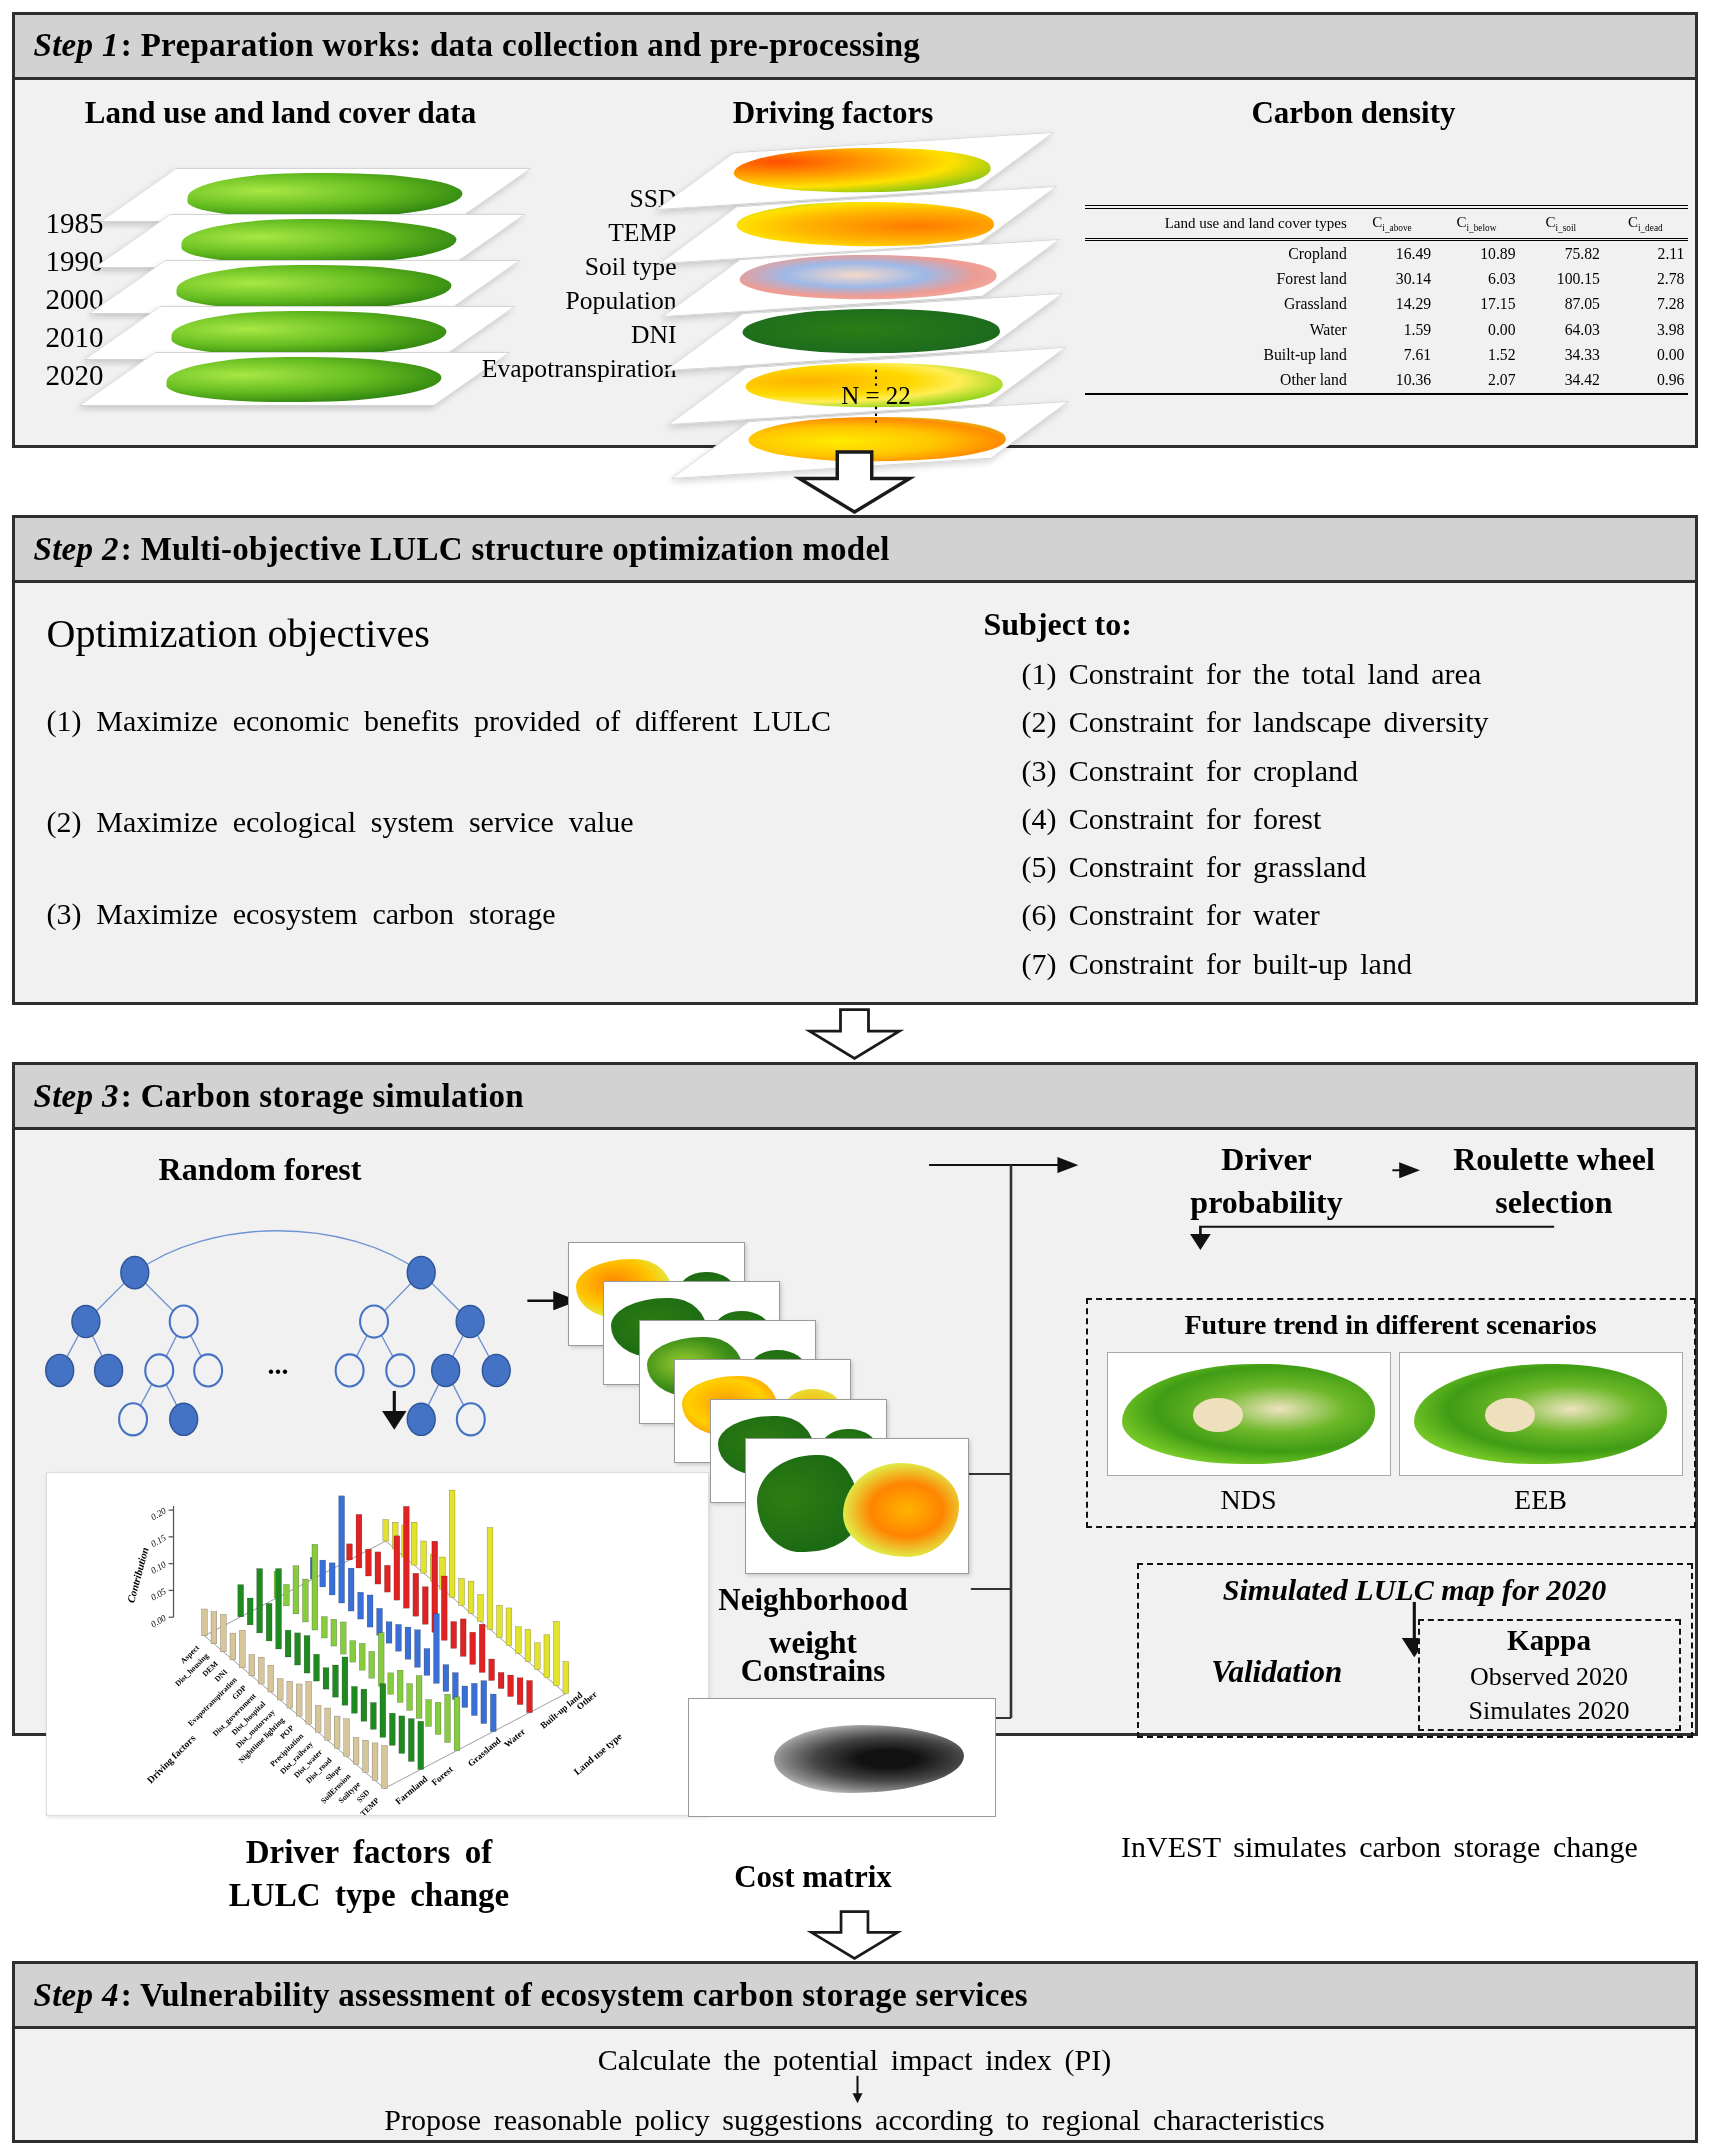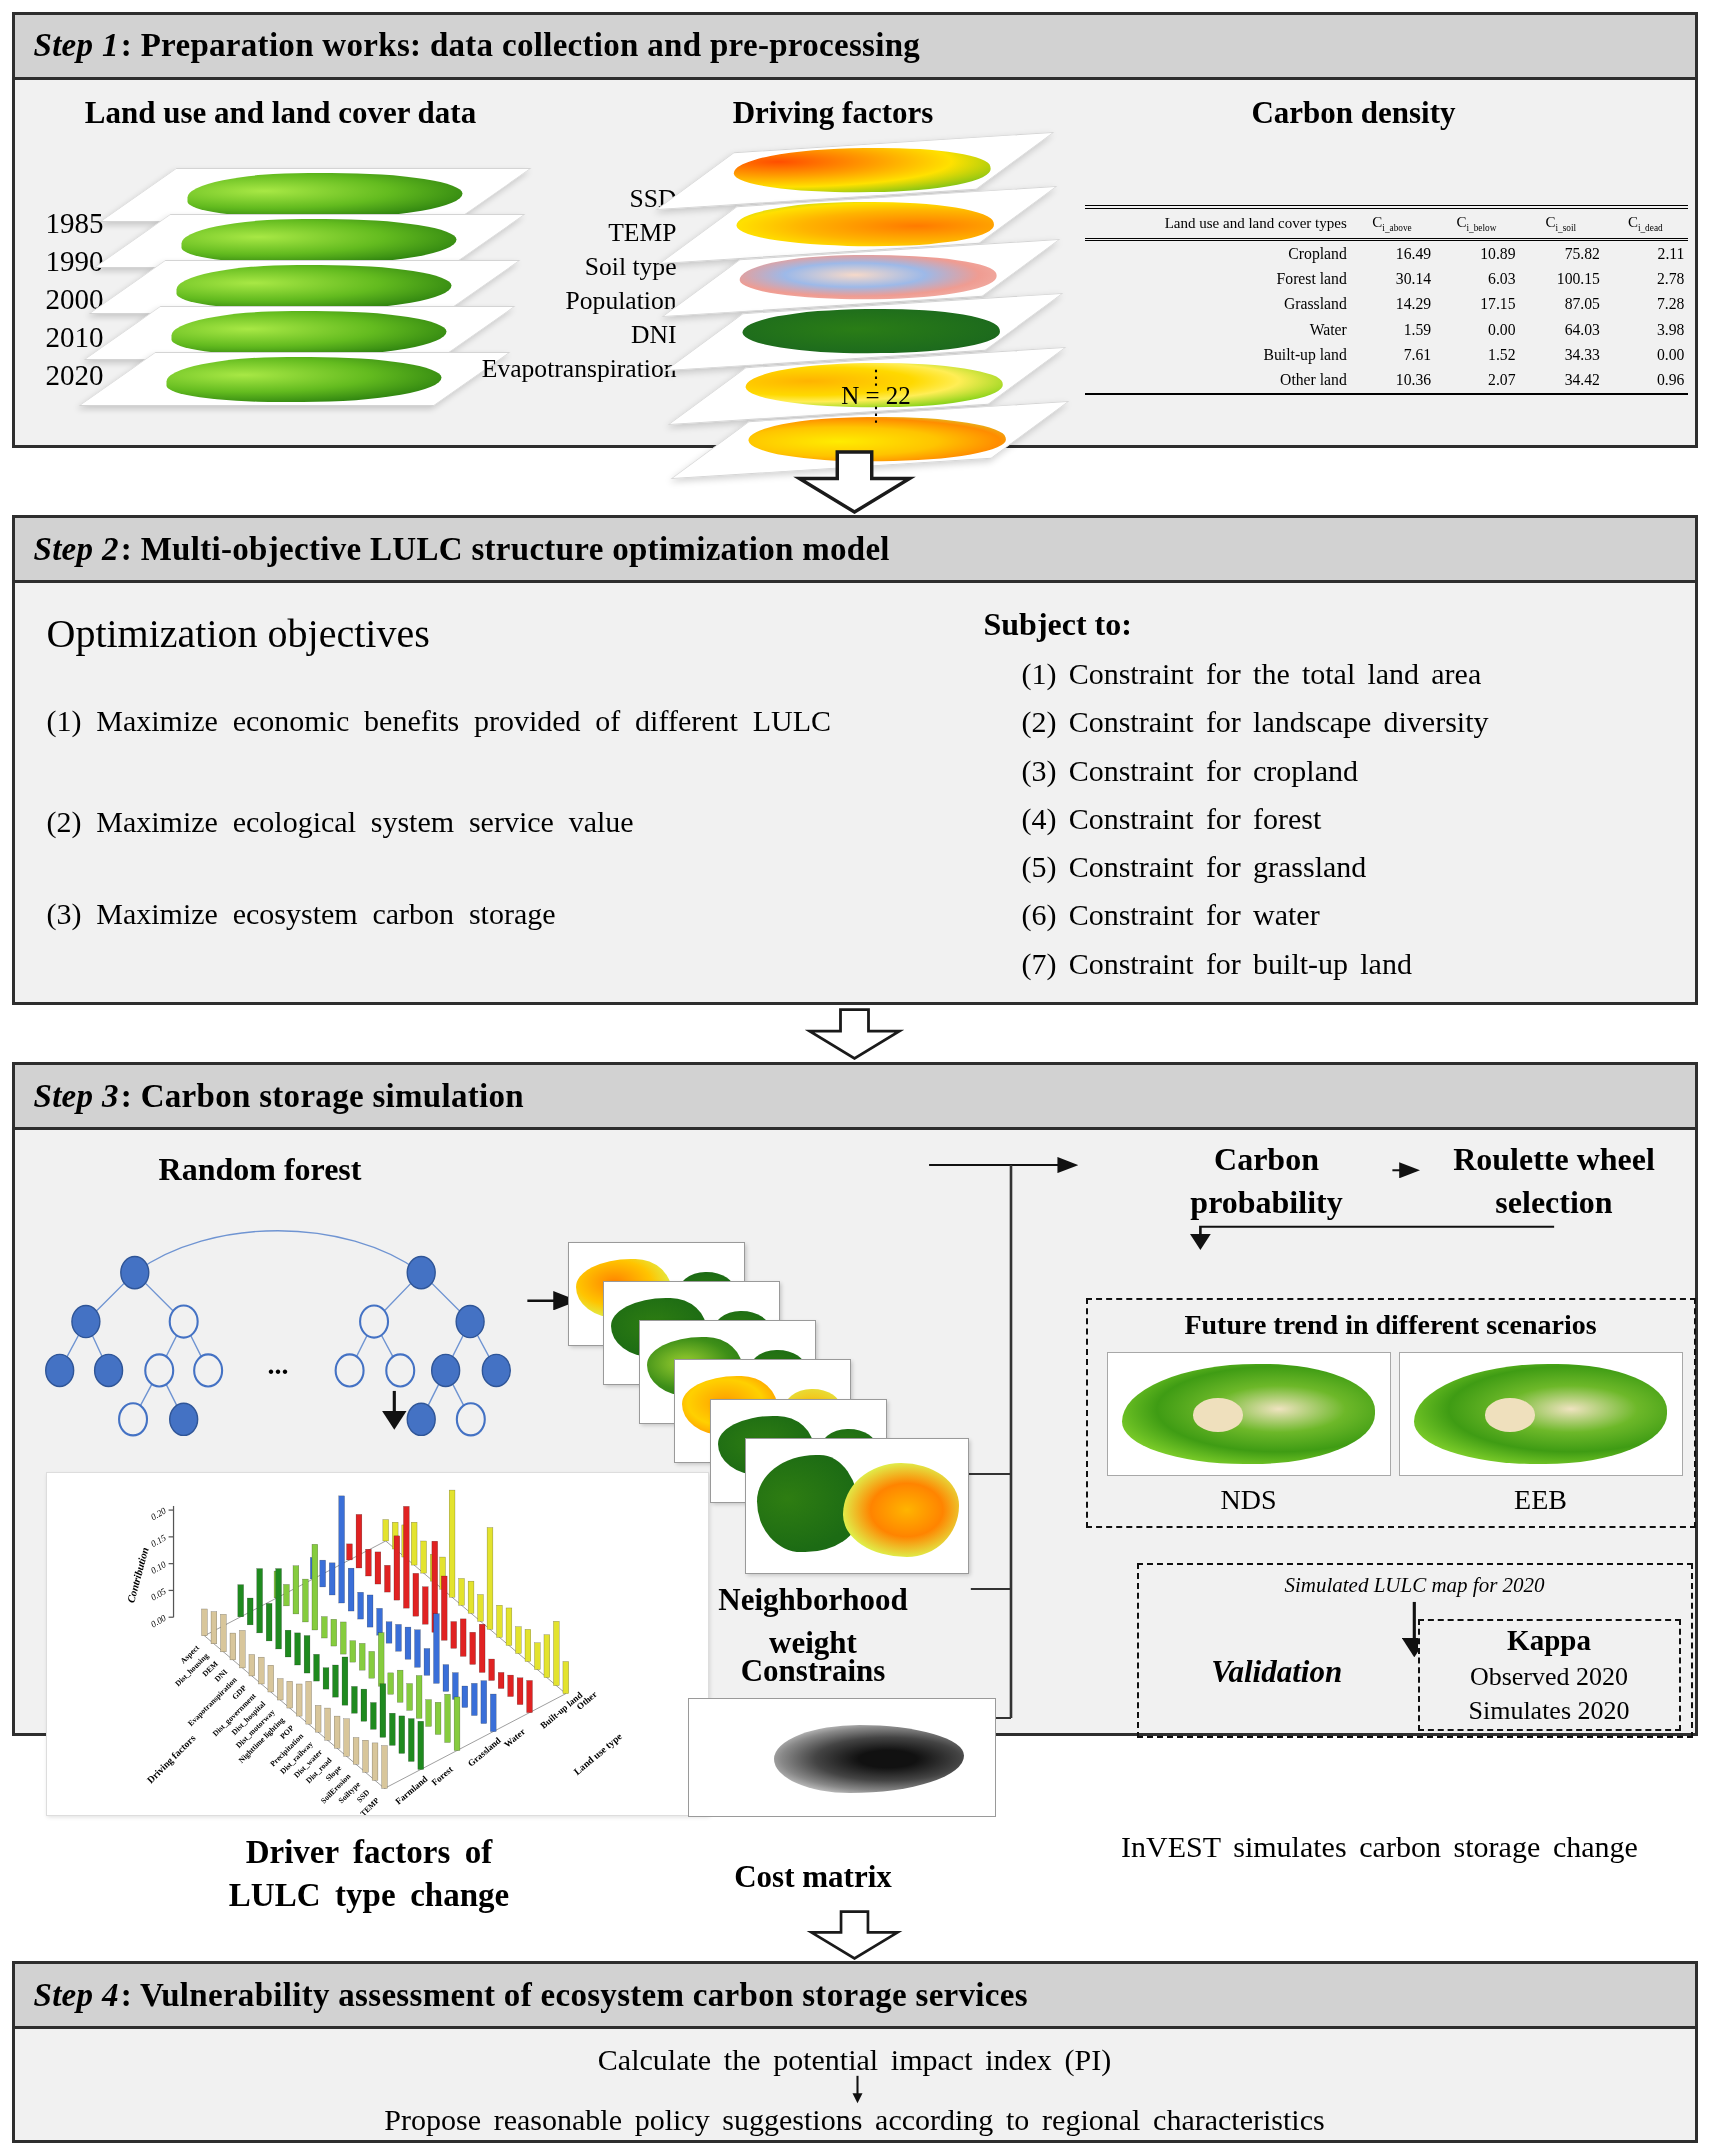--- a/index.html
+++ b/index.html
@@ -106,21 +106,21 @@
 .future-box{position:absolute;left:1071px;top:168px;width:610px;height:230px;border:2.6px dashed #111}
 .future-title{position:absolute;left:0;top:9.4px;width:100%;text-align:center;font-size:28px;font-weight:bold}
 .sc-card{position:absolute;top:52px;width:284px;height:124px;background:#fff;border:1.6px solid #a8a8a8}
 #sc-nds{left:19px}#sc-eeb{left:311px}
 .sc-blob{left:5%;top:9%;width:90%;height:82%;border-radius:55% 45% 50% 50%/60% 48% 52% 44%;background:radial-gradient(ellipse at 62% 45%,#efe3c0,#6db829 30%,#3f9c14 55%,#83d22c 80%,#9ade3a)}
 .sc-patch{position:absolute;left:28%;top:34%;width:20%;height:34%;border-radius:50%;background:#efe0bd}
 .sc-label{position:absolute;top:184px;width:284px;text-align:center;font-size:28px}
 #lbl-nds{left:19px}#lbl-eeb{left:311px}
 
 .sim-box{position:absolute;left:1122px;top:433px;width:556px;height:175px;border:2.6px dashed #111}
-.sim-title{position:absolute;left:0;top:8.3px;width:100%;text-align:center;font-size:21px;font-weight:normal;font-style:italic}
+.sim-title{position:absolute;left:0;top:8.3px;width:100%;text-align:center;font-size:30px;font-weight:bold;font-style:italic}
 .validation-label{position:absolute;left:15.7px;top:89px;width:245px;text-align:center;font-size:31px;font-weight:bold;font-style:italic}
 .kappa-box{position:absolute;left:279px;top:54px;width:263px;height:112px;border:2.1px dashed #111;background:#f1f1f1}
 .kappa-title{position:absolute;left:0;top:3.1px;width:100%;text-align:center;font-size:29px;font-weight:bold}
 .kappa-line1{position:absolute;left:0;top:41px;width:100%;text-align:center;font-size:26px}
 .kappa-line2{position:absolute;left:0;top:75px;width:100%;text-align:center;font-size:26px}
 .invest-label{position:absolute;left:1049px;top:700px;width:632px;text-align:center;font-size:30px;word-spacing:5.2px}
 
 .connectors{position:absolute;left:0;top:0;width:100%;height:100%;pointer-events:none}
 
 
@@ -555,21 +555,21 @@
         <div>Neighborhood</div>
         <div>weight</div>
       </div>
       <div class="constrains-label">Constrains</div>
       <div class="bw-card">
           <div class="blob bw-blob"></div>
         </div>
       <div class="cost-label">Cost matrix</div>
 
       <div class="overall-label">
-        <div>Carbon</div>
+        <div>Driver</div>
         <div>probability</div>
       </div>
       <div class="roulette-label">
         <div>Roulette wheel</div>
         <div>selection</div>
       </div>
 
       <div class="future-box">
         <div class="future-title">Future trend in different scenarios</div>
         <div class="sc-card" id="sc-nds">

